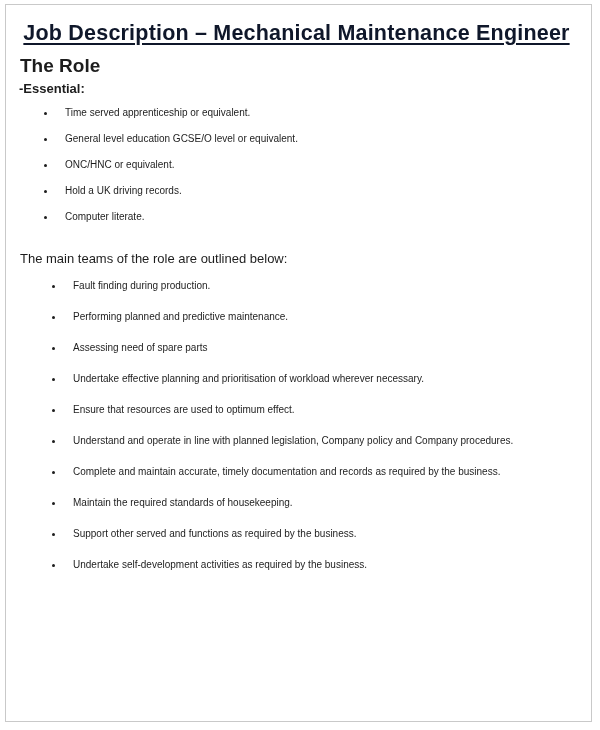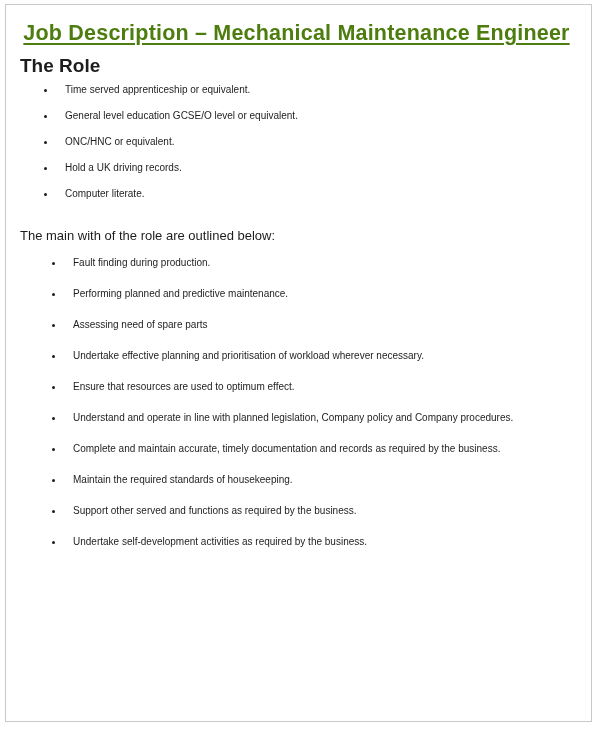--- a/index.html
+++ b/index.html
@@ -24,21 +24,21 @@
     overflow: hidden;
   }
   .doc-title {
     margin: 6px 6px 0 6px;
     text-align: center;
     font-size: 21.5px;
     font-weight: bold;
     letter-spacing: 0.2px;
     text-decoration: underline;
     text-underline-offset: 3px;
-    color: #4d7c0f;
+    color: #0f172a;
     white-space: nowrap;
   }
   .fields {
     margin-top: 27px;
   }
   .field-line {
     margin: 0 0 16.5px 6px;
     font-size: 13px;
     line-height: 14px;
   }
@@ -92,30 +92,31 @@
 </head>
 <body>
 
 <div class="page">
 
   <h1 class="doc-title">Job Description – Mechanical Maintenance Engineer</h1>
 
 
   <h2 class="section-heading">The Role</h2>
 
+  <h3 class="sub-heading">-Essential:</h3>
   <ul class="bullet-list list-loose">
     <li>Time served apprenticeship or equivalent.</li>
     <li>General level education GCSE/O level or equivalent.</li>
     <li>ONC/HNC or equivalent.</li>
     <li>Hold a UK driving records.</li>
     <li>Computer literate.</li>
   </ul>
 
 
-  <p class="tasks-intro">The main with of the role are outlined below:</p>
+  <p class="tasks-intro">The main teams of the role are outlined below:</p>
   <ul class="bullet-list list-tasks">
     <li>Fault finding during production.</li>
     <li>Performing planned and predictive maintenance.</li>
     <li>Assessing need of spare parts</li>
     <li>Undertake effective planning and prioritisation of workload wherever necessary.</li>
     <li>Ensure that resources are used to optimum effect.</li>
     <li>Understand and operate in line with planned legislation, Company policy and Company procedures.</li>
     <li>Complete and maintain accurate, timely documentation and records as required by the business.</li>
     <li>Maintain the required standards of housekeeping.</li>
     <li>Support other served and functions as required by the business.</li>

